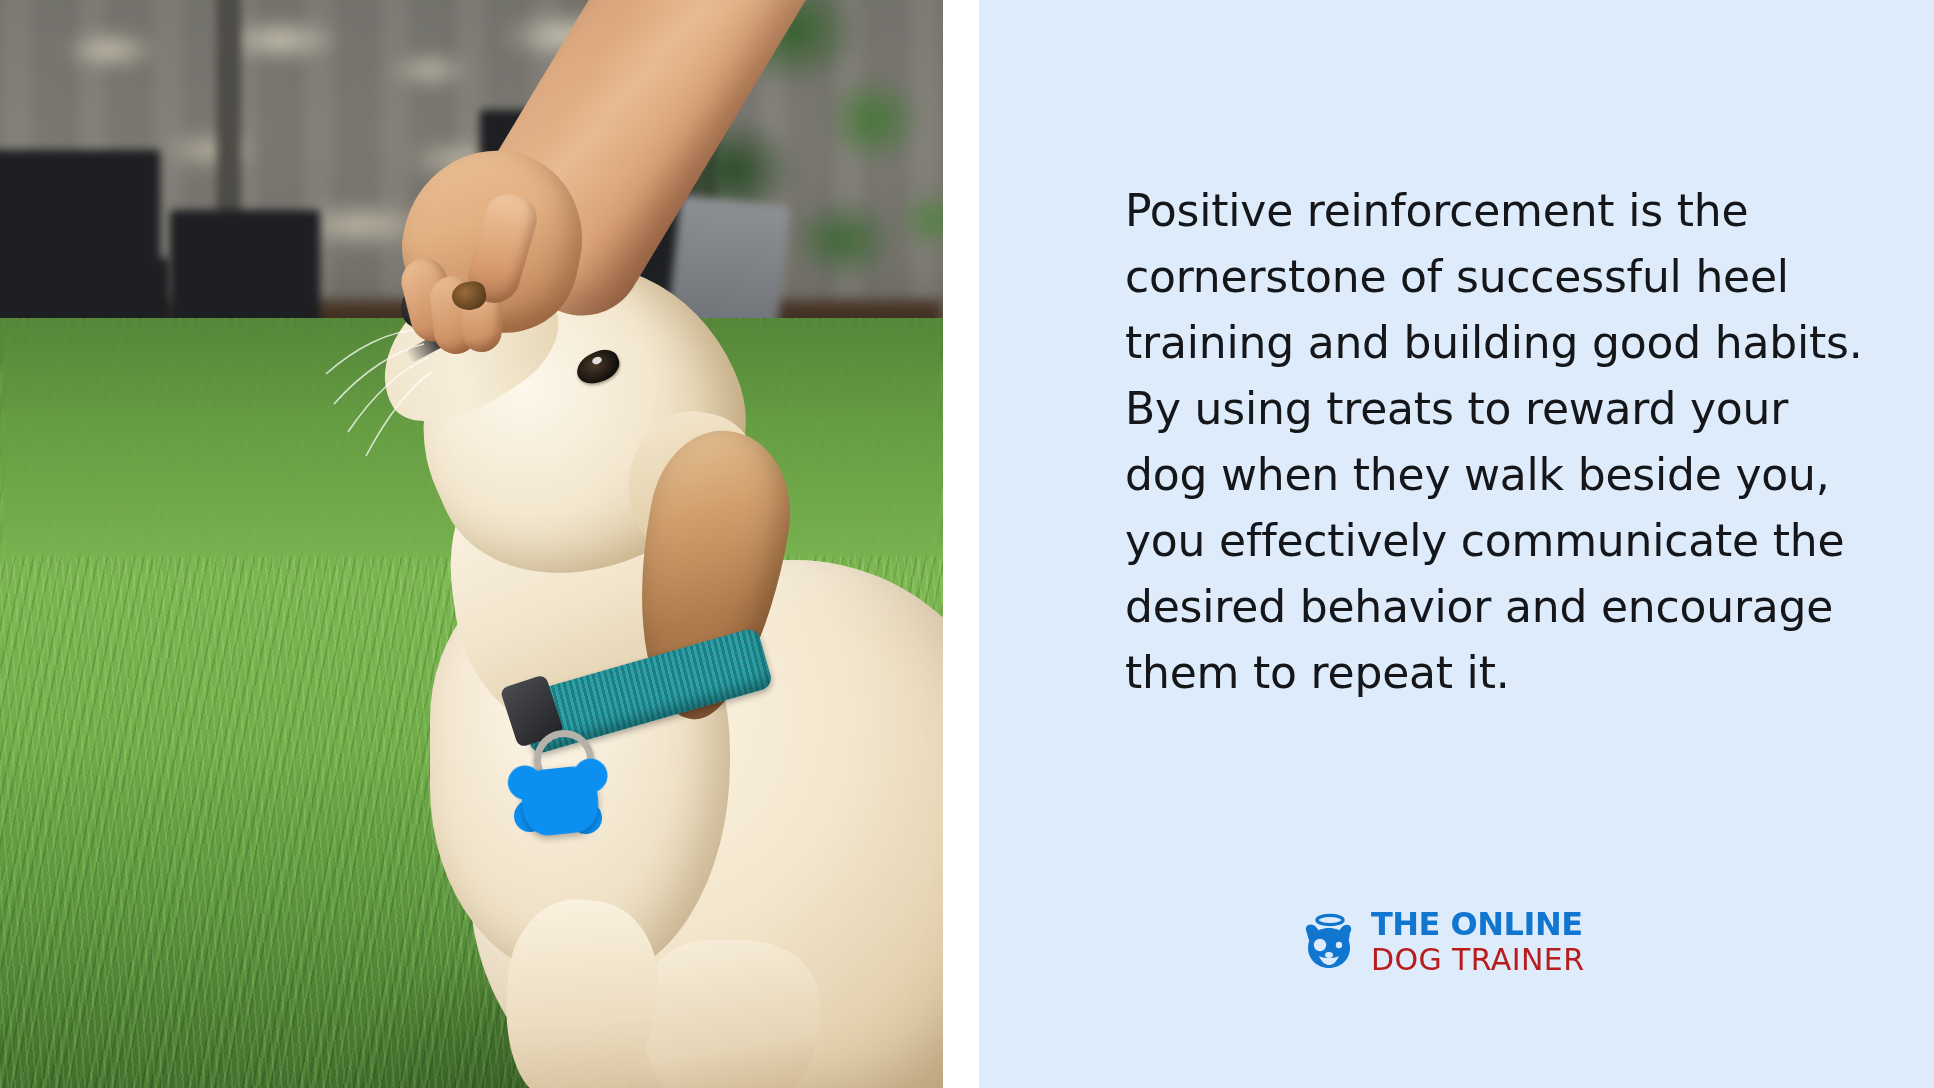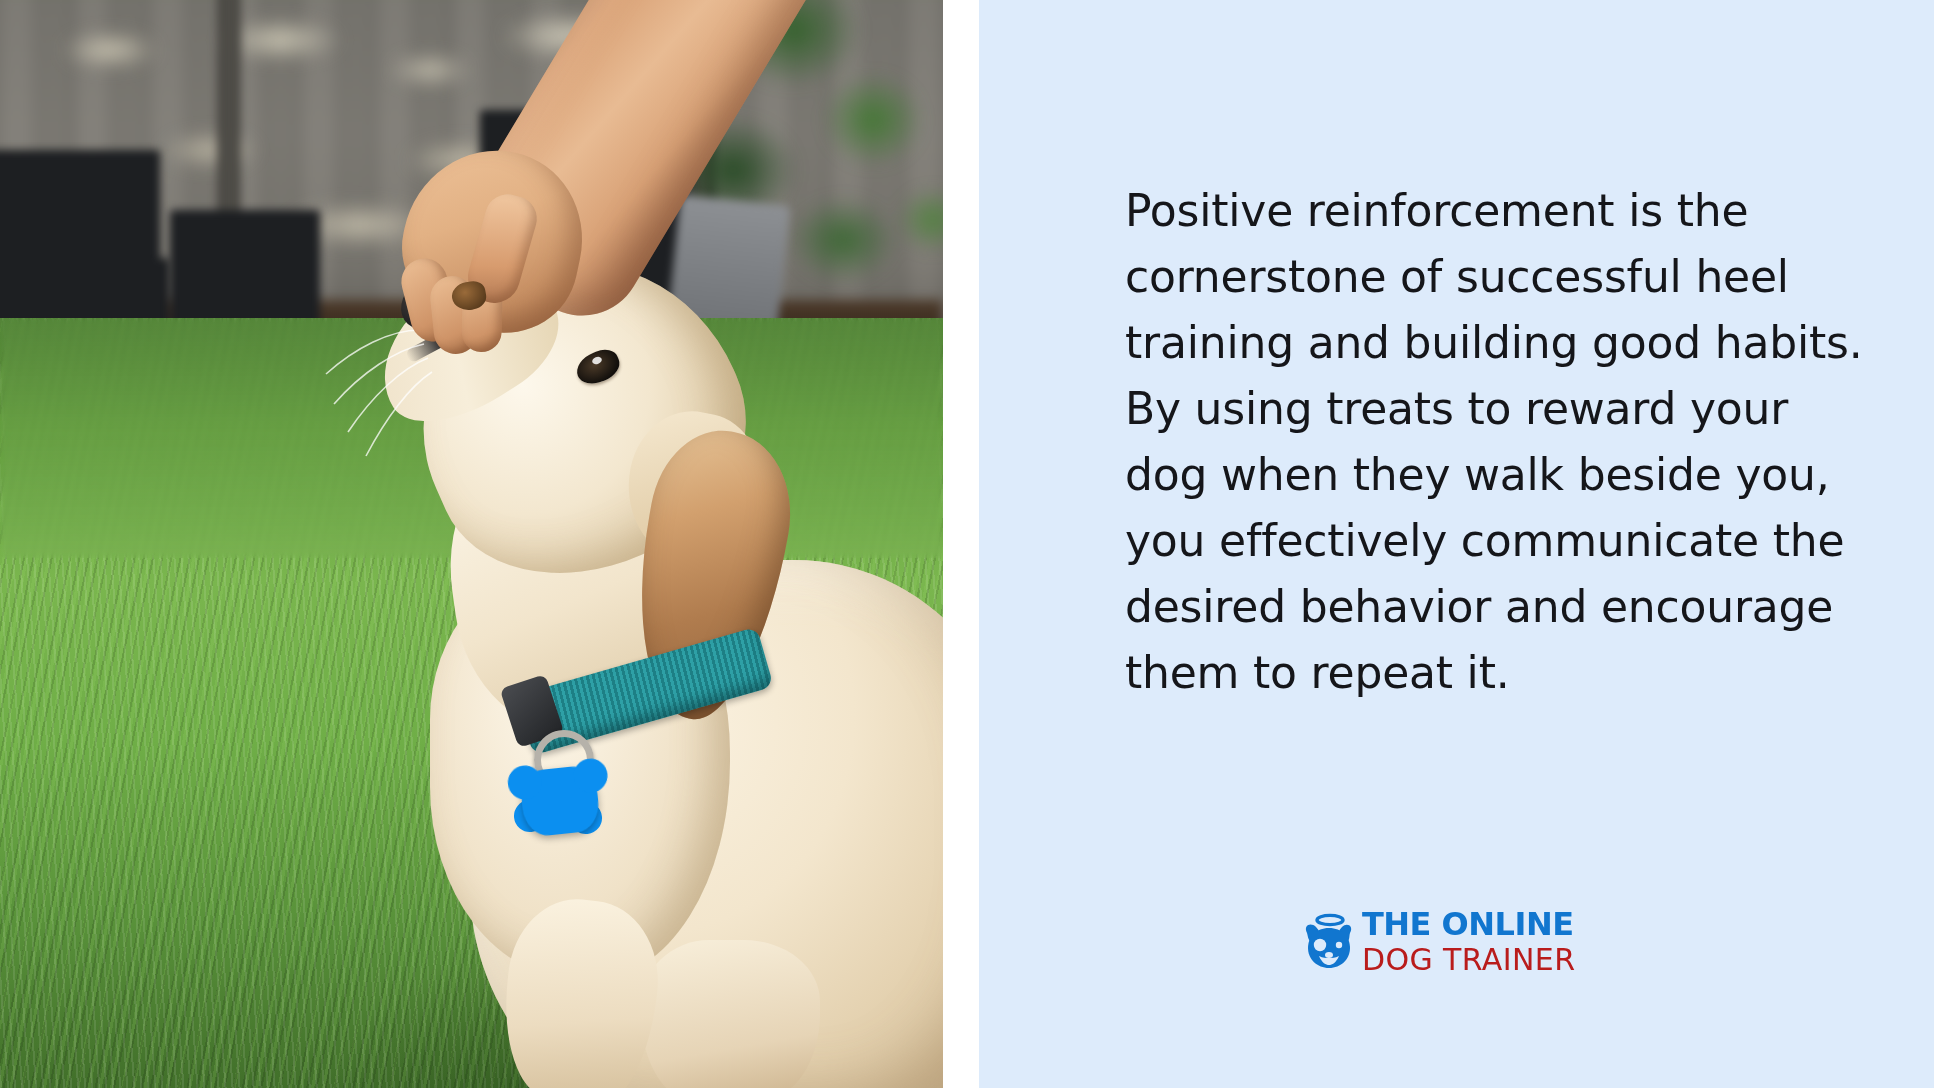--- a/index.html
+++ b/index.html
@@ -382,21 +382,21 @@
     color: #15161a;
     letter-spacing: -0.2px;
     white-space: pre-line;
   }
   .brand {
     position: absolute;
     left: 318px;
     top: 908px;
     display: flex;
     align-items: center;
-    gap: 1px;
+    gap: 10px;
   }
   .brand-mark { width: 64px; height: 62px; display: block; }
   .brand-words {
     display: flex;
     flex-direction: column;
     line-height: 1;
   }
   .brand-line1 {
     font-family: "DejaVu Sans", "Liberation Sans", sans-serif;
     font-weight: 700;

